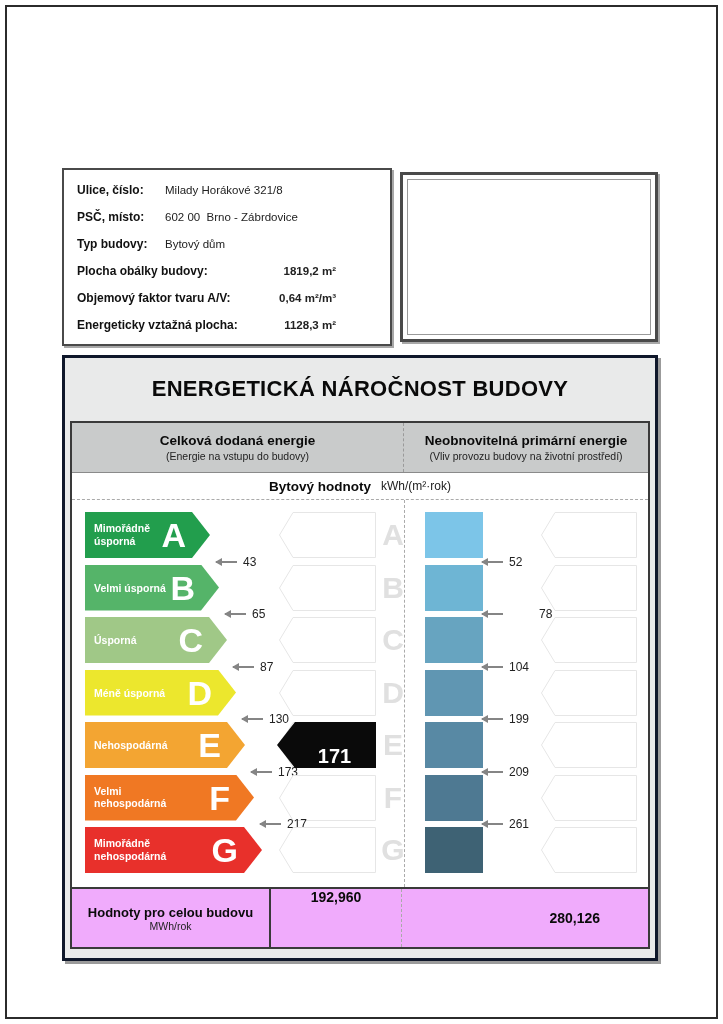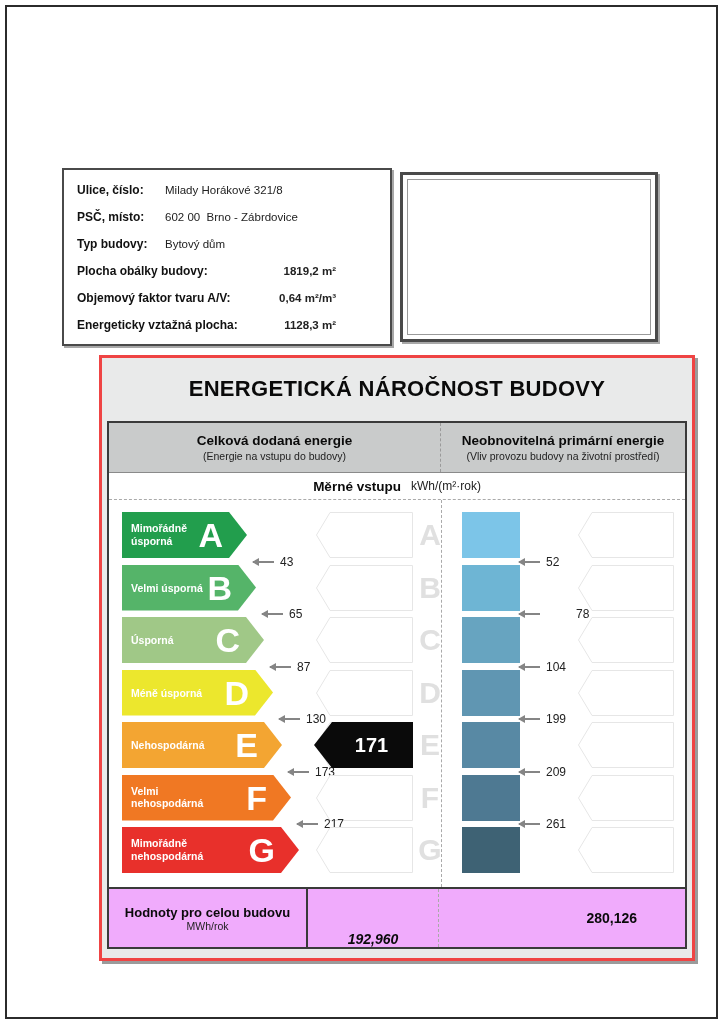--- a/index.html
+++ b/index.html
@@ -25,21 +25,21 @@
   .info-row.plain .il { min-width:78px; }
   .info-row.num .iv { margin-left:auto; padding-right:42px; font-weight:bold; }
 
   
   .photo-box { position:absolute; left:400px; top:172px; width:258px; height:170px;
     background:#fff; border:3px solid #4a4a4a; box-shadow:2px 2px 0 0 #a8a8a8; }
   .photo-inner { position:absolute; inset:4px; border:1px solid #9a9a9a; background:#fff; }
 
   
   .main-panel { position:absolute; left:62px; top:355px; width:596px; height:606px;
-    background:#e9eaea; border:3px solid #ef4444; box-shadow:3px 3px 0 0 #9b9b9b;margin-left:37px; }
+    background:#e9eaea; border:3px solid #0f172a; box-shadow:3px 3px 0 0 #9b9b9b; }
   .sec-title { position:absolute; left:0; right:0; top:18px; text-align:center;
     font-size:22px; font-weight:bold; color:#0a0a0a; letter-spacing:.3px; }
   .table { position:absolute; left:5px; right:5px; top:63px; bottom:9px;
     background:#fff; border:2px solid #3a3a3a; display:flex; flex-direction:column; }
   .thead { display:flex; height:50px; background:#c9cbcb; border-bottom:1px solid #8a8a8a; }
   .th { display:flex; flex-direction:column; align-items:center; justify-content:center; gap:2px; }
   .th.left { width:332px; border-right:1px dashed #9a9a9a; }
   .th.right { flex:1; }
   .th-title { font-size:13.5px; font-weight:bold; color:#0a0a0a; }
   .th-sub { font-size:10.5px; color:#222; }
@@ -64,33 +64,33 @@
     justify-content:center; font-size:30px; font-weight:bold; color:#e0e0e0; }
 
   .scale-square { position:absolute; width:58px; height:46px; }
 
   .bound-marker { position:absolute; height:15px; display:flex; align-items:center; gap:6px; }
   .m-arrow { position:relative; width:21px; height:2px; background:#858585; }
   .m-arrow::before { content:""; position:absolute; left:-1px; top:-3px;
     border-right:7px solid #858585; border-top:4px solid transparent; border-bottom:4px solid transparent; }
   .m-num { font-size:12px; color:#222; }
 
-  .value-arrow { position:absolute; height:46px; background:#0a0a0a; display:flex; align-items:center;
+  .value-arrow { position:absolute; height:46px; background:#0a0a0a; display:flex; align-items:flex-end;
     justify-content:center; padding-left:16px;
     clip-path:polygon(18px 0, 100% 0, 100% 100%, 18px 100%, 0 50%); }
   .value-arrow span { font-size:20px; font-weight:bold; color:#fff; }
 
   
   .tfoot { height:60px; border-top:2px solid #3a3a3a; display:flex; background:#f0abfc; }
   .tf-label { width:199px; border-right:2px solid #3a3a3a; display:flex; flex-direction:column;
     align-items:center; justify-content:center; }
   .tf-label .l1 { font-size:13px; font-weight:bold; color:#0a0a0a; }
   .tf-label .l2 { font-size:10.5px; color:#222; }
-  .tf-vleft { width:131px; display:flex; align-items:flex-end; justify-content:center;
-    border-right:1px dashed #aaa;font-style:italic; }
+  .tf-vleft { width:131px; display:flex; align-items:flex-start; justify-content:center;
+    border-right:1px dashed #aaa; }
   .tf-vright { flex:1; display:flex; align-items:center; justify-content:flex-end; padding-right:48px; }
   .tf-val { font-size:14px; font-weight:bold; color:#0a0a0a; }
 </style>
 </head>
 <body>
 
 <div class="page">
   <div class="page-frame"></div>
 
 
@@ -134,21 +134,21 @@
           <div class="th-title">Celková dodaná energie</div>
           <div class="th-sub">(Energie na vstupu do budovy)</div>
         </div>
         <div class="th right">
           <div class="th-title">Neobnovitelná primární energie</div>
           <div class="th-sub">(Vliv provozu budovy na životní prostředí)</div>
         </div>
       </div>
 
       <div class="units-row">
-        <span class="units-label">Měrné vstupu</span>
+        <span class="units-label">Bytový hodnoty</span>
         <span class="units-val">kWh/(m²·rok)</span>
       </div>
 
       <div class="chart" id="chart">
         <div class="center-divider"></div>
       <div class="class-arrow" style="top: 12px; left: 13px; width: 125px; background: rgb(34, 158, 77);">
             <div class="ca-label">Mimořádně úsporná</div>
             <div class="ca-letter">A</div>
           </div>
           <div class="ghost-arrow" style="top: 12px; left: 207px; width: 97px;"><svg width="97" height="46">

